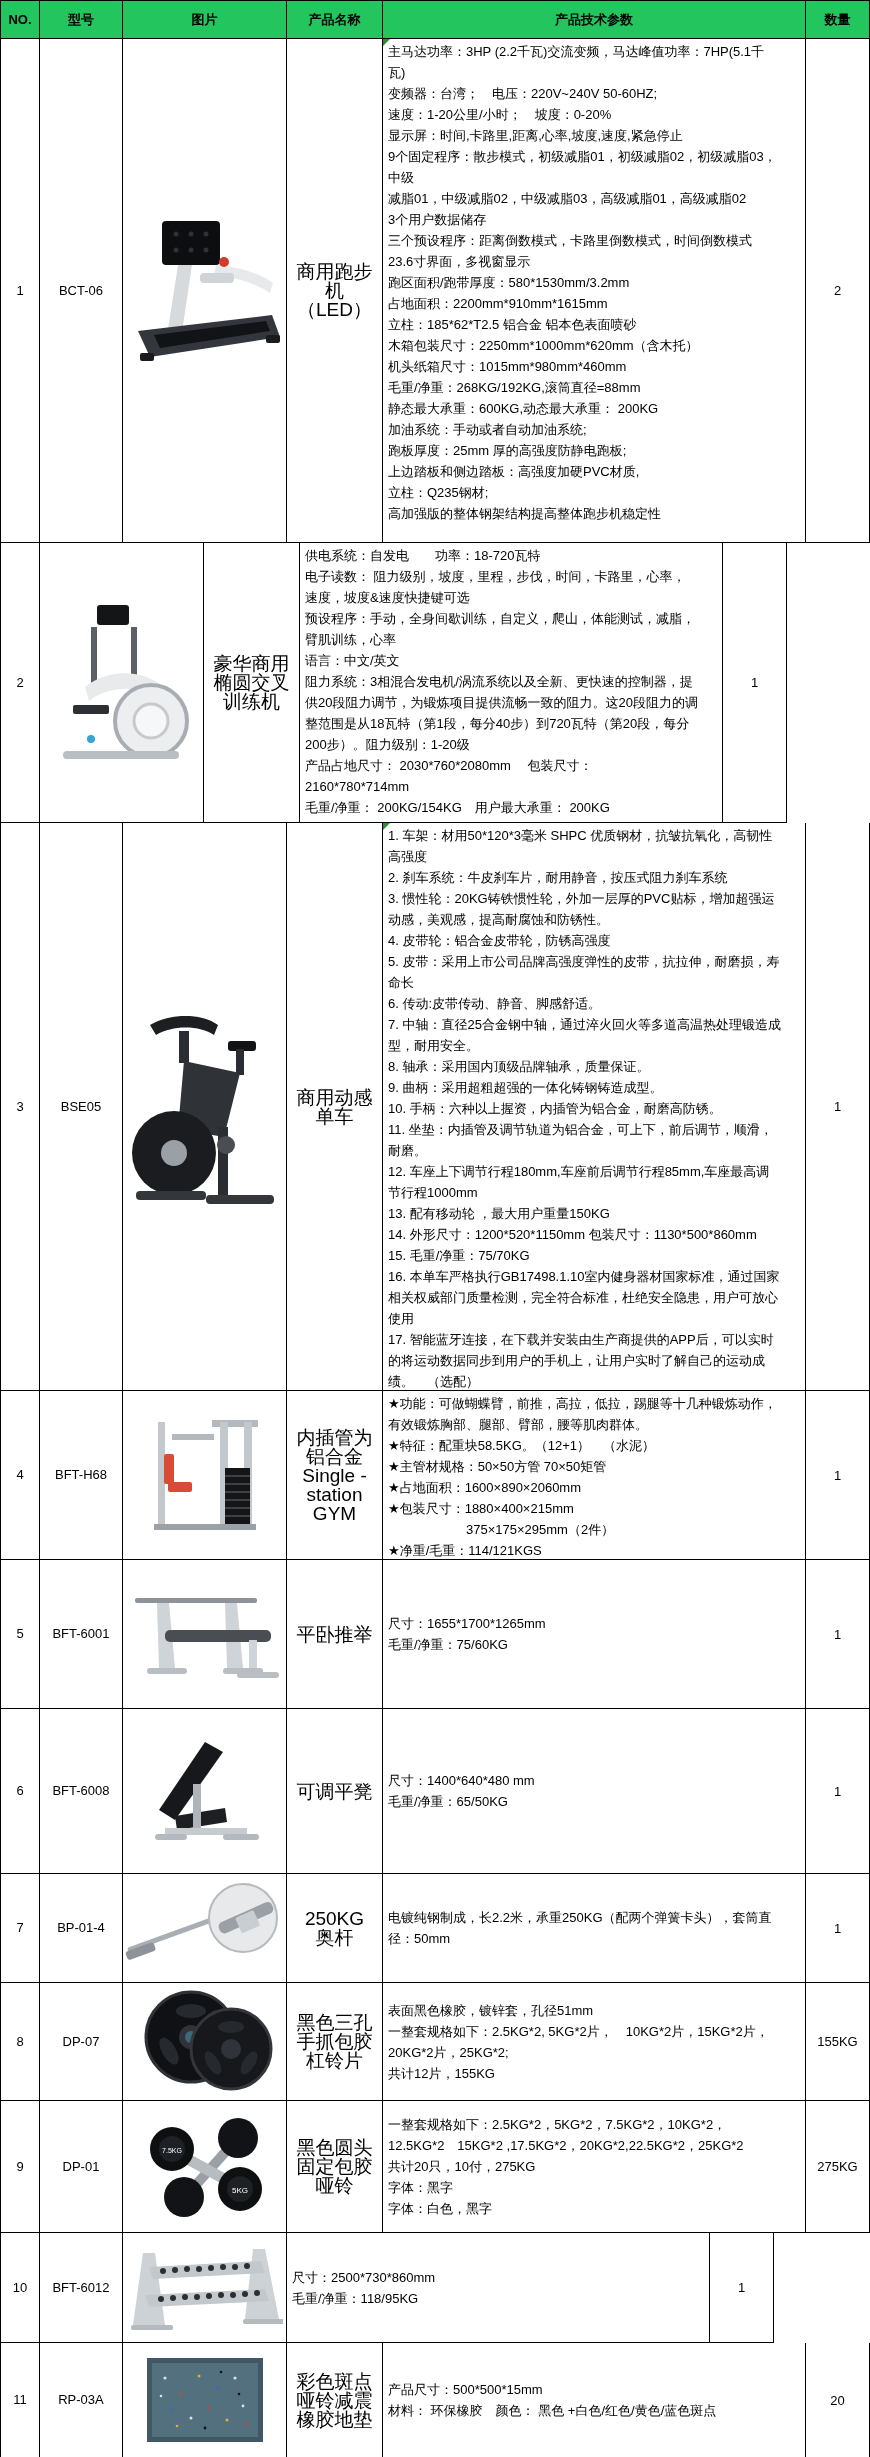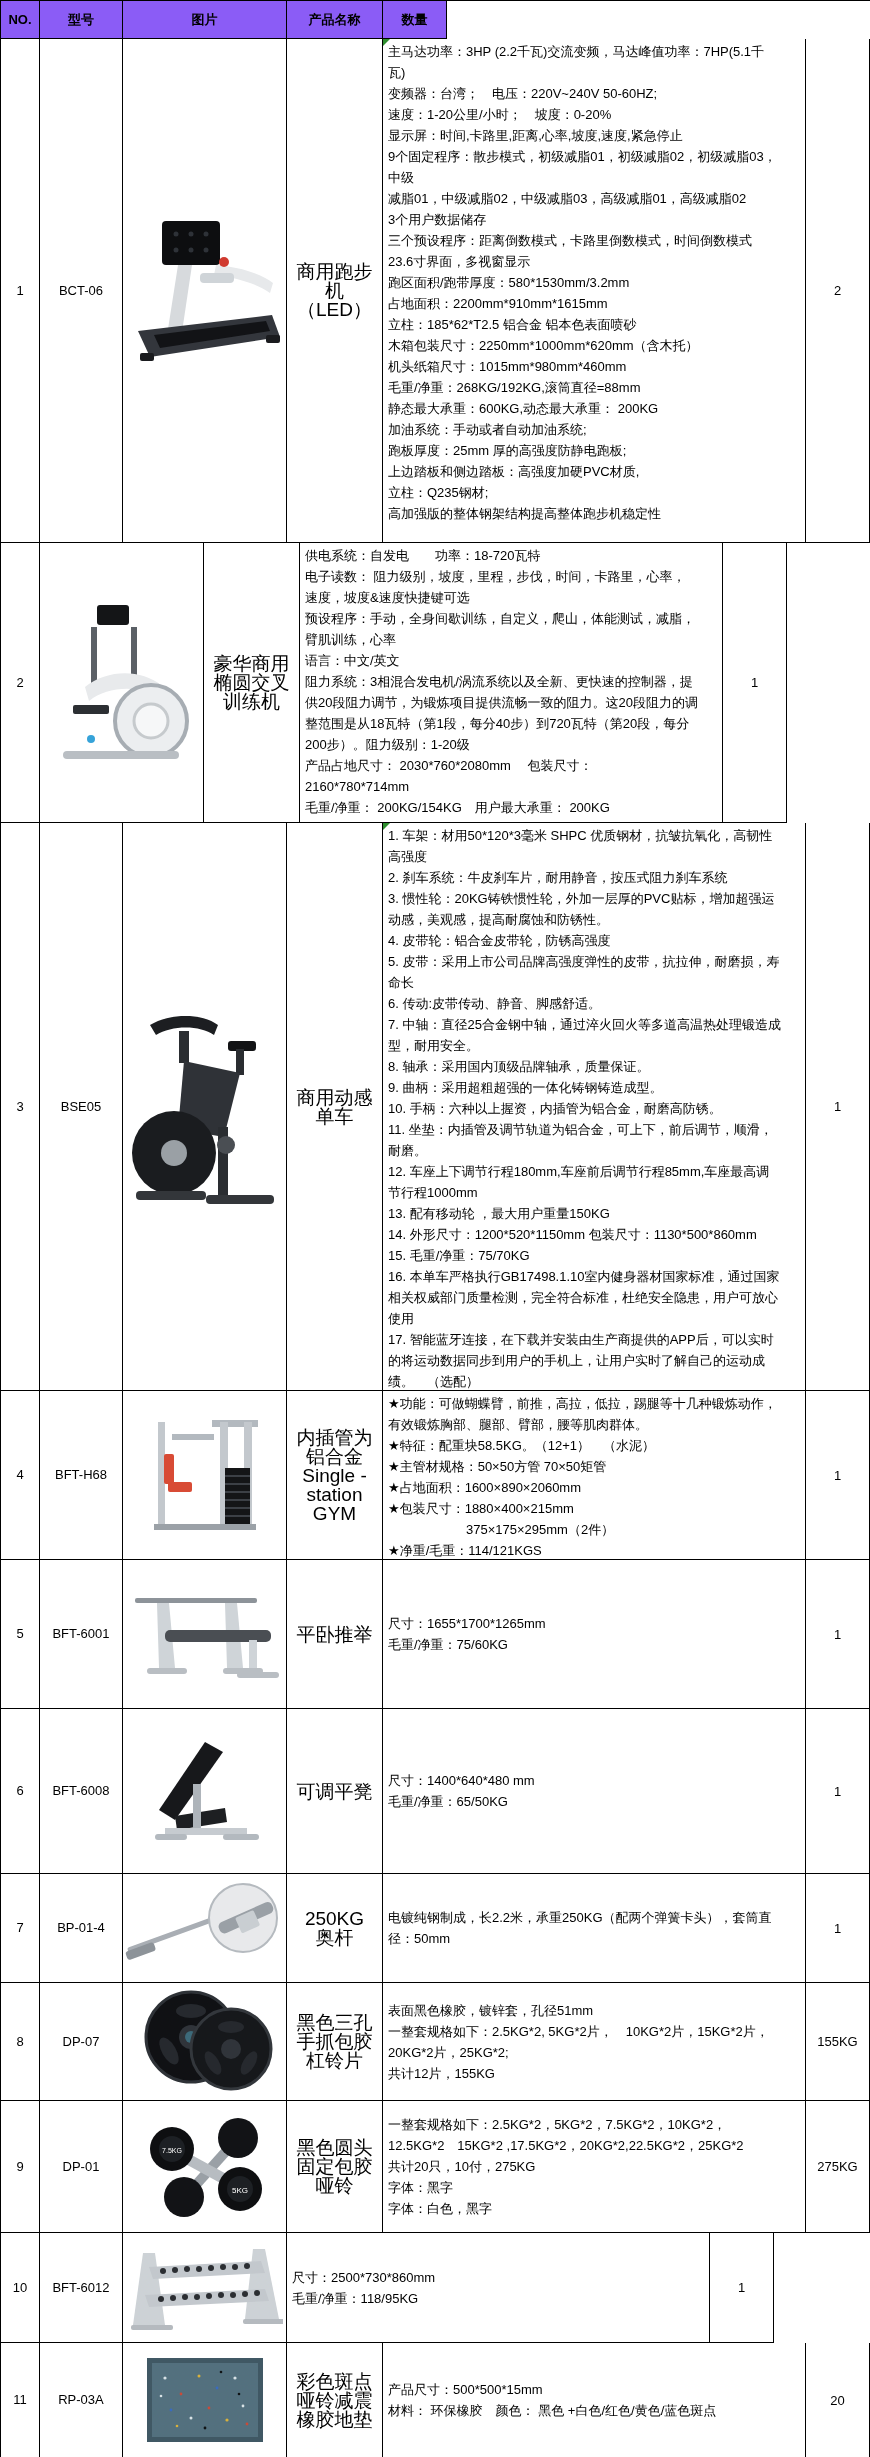--- a/index.html
+++ b/index.html
@@ -8,21 +8,21 @@
   .tr{display:flex;width:869px;}
   .td{border-right:1px solid #000;border-bottom:1px solid #000;box-sizing:border-box;
       overflow:hidden;position:relative;display:flex;background:#fff;}
   .c-no{width:39px;}
   .c-model{width:83px;}
   .c-img{width:164px;}
   .c-name{width:96px;}
   .c-params{width:423px;}
   .c-qty{width:64px;}
   .center{align-items:center;justify-content:center;text-align:center;}
-  .header .td{background:#8b5cf6;font-weight:bold;font-size:13px;align-items:center;justify-content:center;text-align:center;}
+  .header .td{background:#22c55e;font-weight:bold;font-size:13px;align-items:center;justify-content:center;text-align:center;}
   .cell-text{font-size:13px;line-height:20px;white-space:pre-wrap;word-break:break-word;}
   .name-text{font-size:19px;line-height:19px;white-space:pre-wrap;word-break:break-word;padding:2px 3px;}
   .params{padding:2px 24px 2px 5px;}
   .params .cell-text{line-height:21px;}
   .vtop{align-items:flex-start;}
   .vmid{align-items:center;}
   .qty-text{font-size:13px;}
   .marker{position:absolute;top:0;left:0;width:0;height:0;
           border-top:7px solid #2F8F2F;border-right:7px solid transparent;}
   .imgwrap{width:100%;display:flex;align-items:flex-end;justify-content:center;}
@@ -31,20 +31,21 @@
 </head>
 <body>
 
 <div class="table">
 
   <div class="tr header" style="height:38px">
     <div class="td c-no">NO.</div>
     <div class="td c-model">型号</div>
     <div class="td c-img">图片</div>
     <div class="td c-name">产品名称</div>
+    <div class="td c-params">产品技术参数</div>
     <div class="td c-qty">数量</div>
   </div>
 
   <div class="tr" style="height:504px">
     <div class="td c-no center">
         <span class="cell-text">1</span>
       </div>
     <div class="td c-model center">
         <span class="cell-text">BCT-06</span>
       </div>

